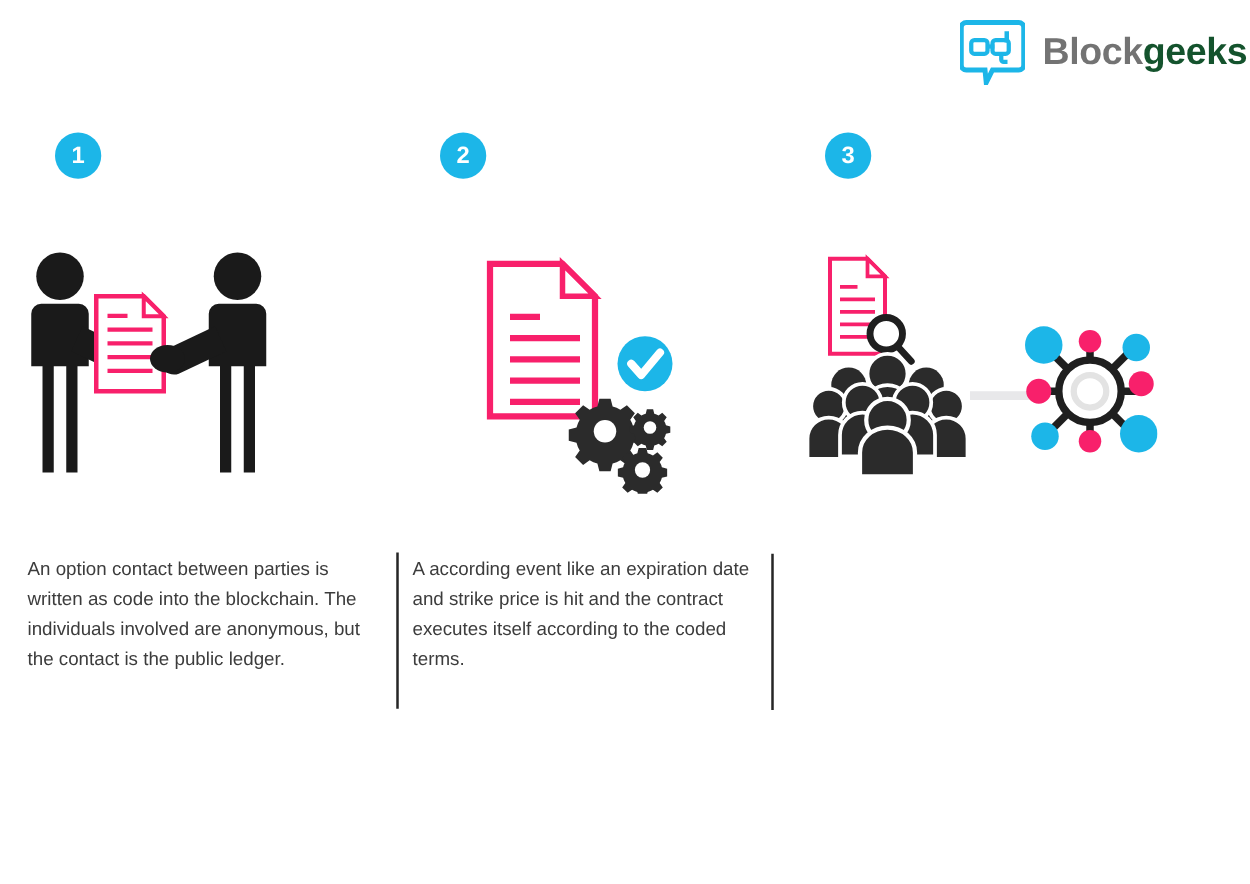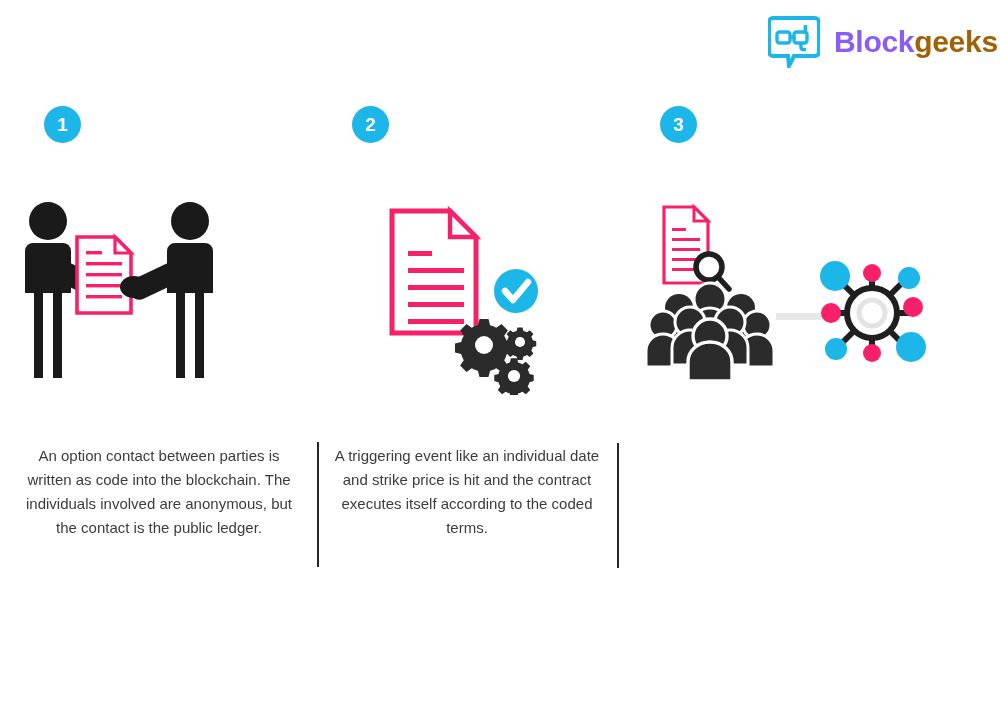--- a/index.html
+++ b/index.html
@@ -26,22 +26,22 @@
     gap: 14px;
   }
   #brand-logo .logo-mark { width: 52px; height: 52px; display: block; }
   #brand-logo .logo-text {
     font-size: 30px;
     font-weight: bold;
     letter-spacing: -0.3px;
     line-height: 1;
     white-space: nowrap;
   }
-  #brand-logo .logo-text .w1 { color: #8b5cf6; }
-  #brand-logo .logo-text .w2 { color: #a16207; }
+  #brand-logo .logo-text .w1 { color: #737373; }
+  #brand-logo .logo-text .w2 { color: #14532d; }
 
   
   .column {
     position: absolute;
     top: 0;
     width: 302px;
     height: 707px;
   }
   #column-1 { left: 8px; }
   #column-2 { left: 316px; }
@@ -71,21 +71,20 @@
     width: 302px;
     height: 200px;
   }
   .icon-area svg { display: block; }
 
   .caption {
     position: absolute;
     top: 444px;
     left: 14px;
     width: 274px;
-    text-align: center;
     font-size: 15px;
     line-height: 24px;
     color: #3c3c3c;
   }
   #column-3 .caption { left: 20px; width: 278px; }
 
   .divider {
     position: absolute;
     width: 2px;
     background: #262626;
@@ -178,21 +177,21 @@
           <circle cx="0" cy="0" r="9" fill="#ffffff"></circle>
         </g>
         <g transform="translate(198,181) scale(0.68)">
           <path d="M-4.5,-26 h9 l1.6,6.2 a20,20 0 0 1 6.2,2.6 l5.2,-3.7 l6.4,6.4 l-3.7,5.2 a20,20 0 0 1 2.6,6.2 l6.2,1.6 v9 l-6.2,1.6 a20,20 0 0 1 -2.6,6.2 l3.7,5.2 l-6.4,6.4 l-5.2,-3.7 a20,20 0 0 1 -6.2,2.6 l-1.6,6.2 h-9 l-1.6,-6.2 a20,20 0 0 1 -6.2,-2.6 l-5.2,3.7 l-6.4,-6.4 l3.7,-5.2 a20,20 0 0 1 -2.6,-6.2 l-6.2,-1.6 v-9 l6.2,-1.6 a20,20 0 0 1 2.6,-6.2 l-3.7,-5.2 l6.4,-6.4 l5.2,3.7 a20,20 0 0 1 6.2,-2.6 z"></path>
           <circle cx="0" cy="0" r="9" fill="#ffffff"></circle>
         </g>
       </g>
     </svg>
   </div>
 
-  <div class="caption">A triggering event like an individual date and strike price is hit and the contract executes itself according to the coded terms.</div>
+  <div class="caption">A according event like an expiration date and strike price is hit and the contract executes itself according to the coded terms.</div>
 </div>
 
 <div class="column" id="column-3">
   <div class="step-badge">3</div>
 
   <div class="icon-area">
     <svg width="302" height="200" viewBox="0 0 302 200" xmlns="http://www.w3.org/2000/svg">
 
       <g>
         <path d="M40 12 h30 l14 14 v62 h-44 z" fill="#ffffff" stroke="#f8206b" stroke-width="3.2"></path>

